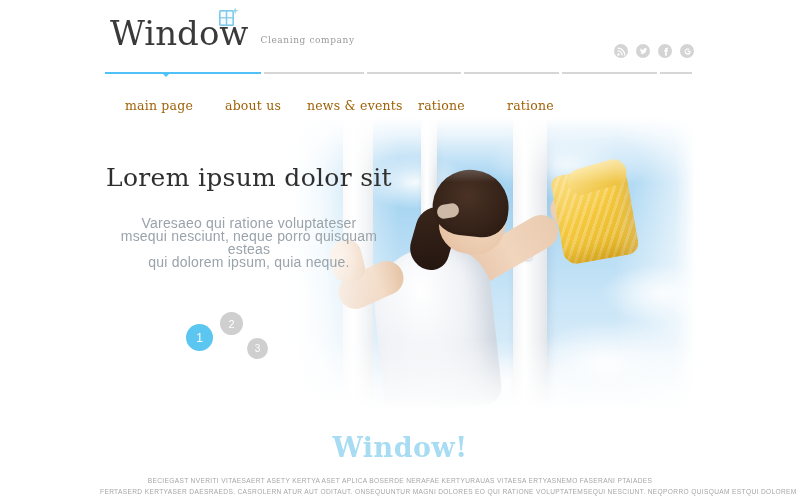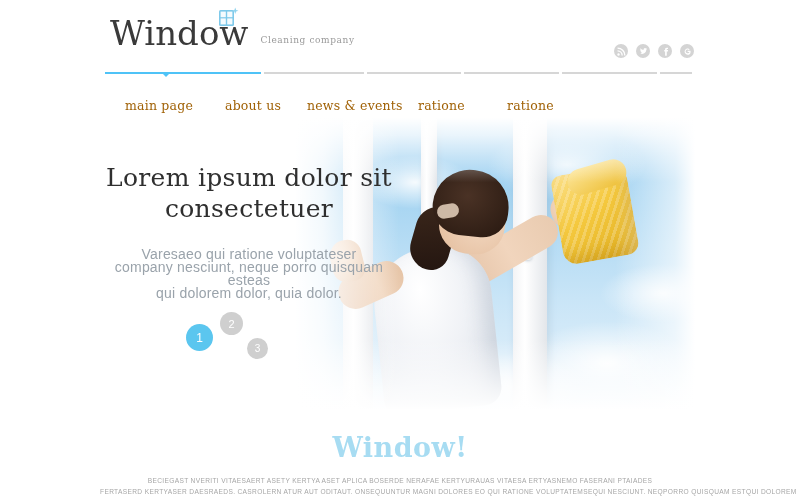--- a/index.html
+++ b/index.html
@@ -445,26 +445,25 @@
         <div class="cloth"></div>
         <div class="cloth-fold"></div>
       </div>
 
       <div class="photo-fade"></div>
     </div>
 
     <div class="hero-text">
       <div class="hero-title">
         <div>Lorem ipsum dolor sit</div>
-        <div>consectetuer</div>
       </div>
       <div class="hero-desc">
         <div>Varesaeo qui ratione voluptateser</div>
-        <div>company nesciunt, neque porro quisquam esteas</div>
-        <div>qui dolorem dolor, quia dolor.</div>
+        <div>msequi nesciunt, neque porro quisquam esteas</div>
+        <div>qui dolorem ipsum, quia neque.</div>
       </div>
     </div>
 
     <div class="bullets">
       <div class="bullet b1">1</div>
       <div class="bullet b2">2</div>
       <div class="bullet b3">3</div>
     </div>
   </section>
 

